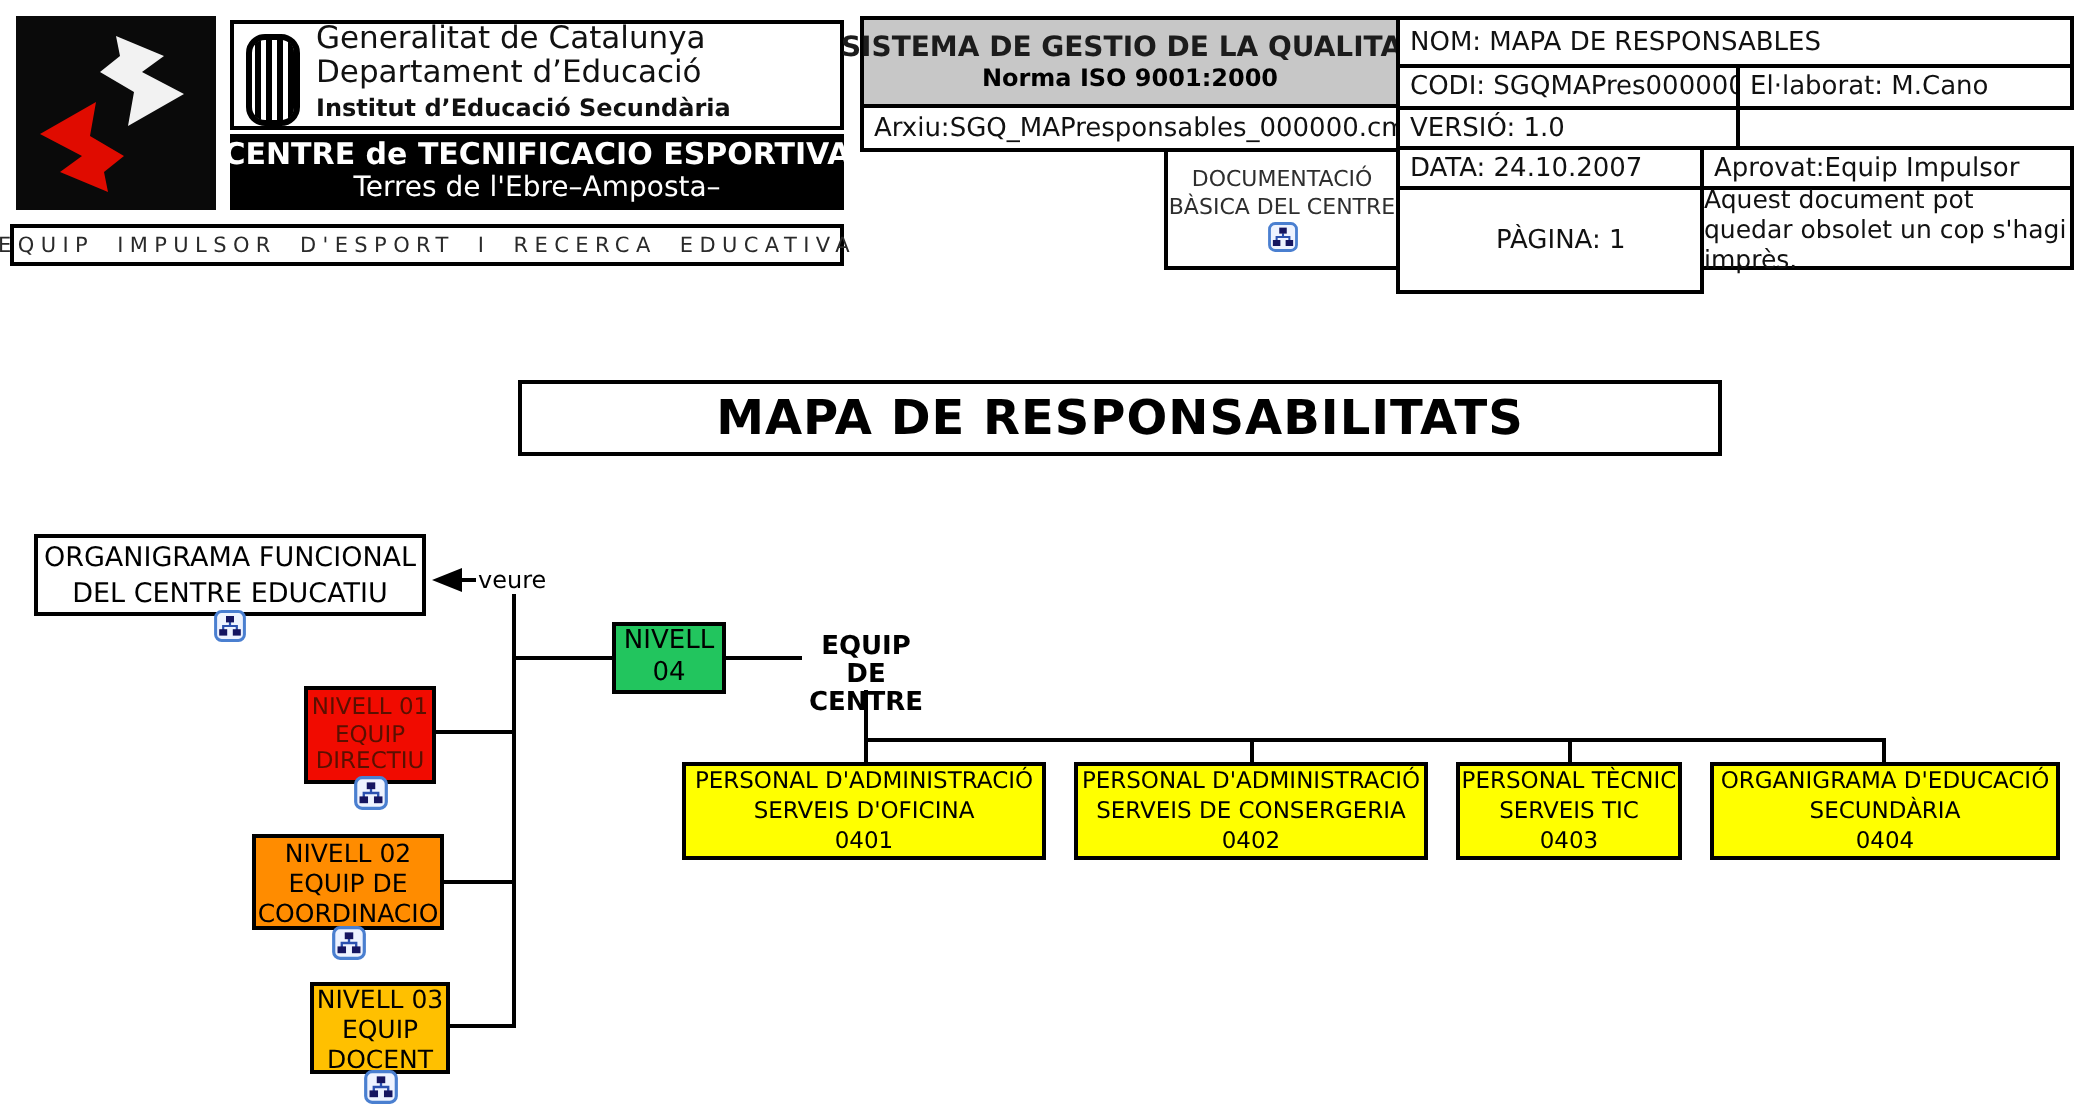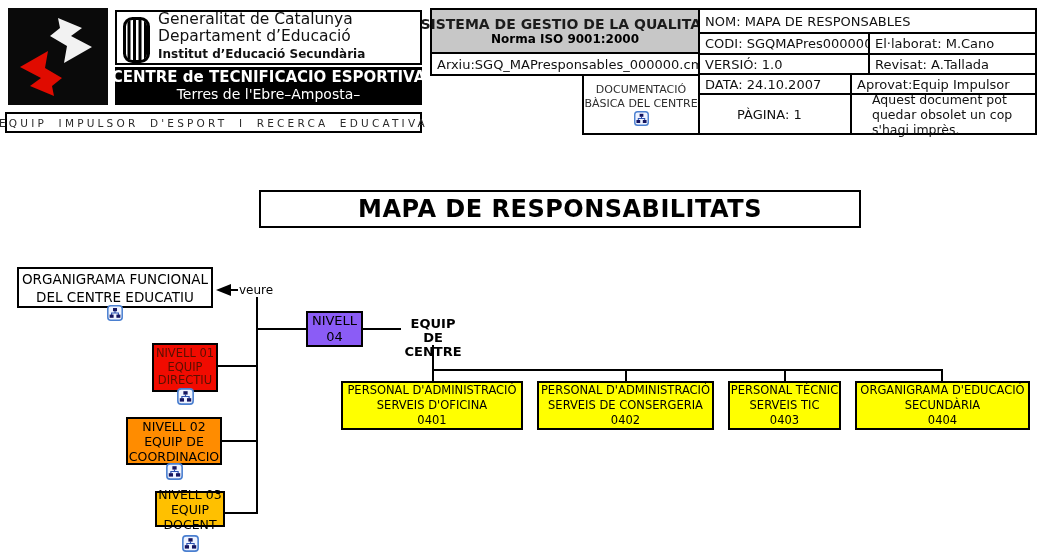--- a/index.html
+++ b/index.html
@@ -30,44 +30,44 @@
   #arxiu-cell{left:430px;top:52px;width:270px;height:24px;}
   #qimc-cell{left:430px;top:74px;width:154px;height:61px;display:flex;align-items:center;padding-left:4px;}
   #doc-cell{left:582px;top:74px;width:118px;height:61px;}
   #nom-cell{left:698px;top:8px;width:339px;height:26px;}
   #codi-cell{left:698px;top:32px;width:172px;height:23px;}
   #elab-cell{left:868px;top:32px;width:169px;height:23px;}
   #versio-cell{left:698px;top:53px;width:172px;height:22px;}
   #revisat-cell{left:868px;top:53px;width:169px;height:22px;}
   #data-cell{left:698px;top:73px;width:154px;height:22px;}
   #aprovat-cell{left:850px;top:73px;width:187px;height:22px;}
-  #pagina-cell{left:698px;top:93px;width:154px;height:42px;padding-left:37px;}
+  #pagina-cell{left:698px;top:93px;width:154px;height:54px;padding-left:48px;}
   #obsolet-cell{left:850px;top:93px;width:187px;height:42px;font-size:12.5px;line-height:15px;
-                display:flex;align-items:center;padding:0 20px;color:#111;}
+                display:flex;align-items:center;padding:0 0;color:#111;}
   #sistema-cell{background:#c7c7c7;}
   #sistema-title{font-weight:bold;font-size:14px;color:#1c1c1c;}
   #sistema-sub{font-weight:bold;font-size:12px;color:#000000;}
   #qimc-text{margin-left:6px;line-height:1.05;}
   #projecte-label{font-size:19px;color:#3c3c3c;}
   #qimc-label{font-size:23px;font-weight:bold;color:#0d0d0d;}
   #qimc-label .red-i{color:#d70d0a;}
   #doc-cell .dl{font-size:11px;color:#2e2e2e;line-height:14px;}
   
   #title-box{left:259px;top:190px;width:602px;height:38px;border:2px solid #000;background:#fff;
              font-size:24px;font-weight:bold;letter-spacing:0.5px;}
   
   #organigrama-box{left:17px;top:267px;width:196px;height:41px;background:#fff;font-size:13.5px;line-height:18px;}
   #veure-label{left:238px;top:283px;font-size:12px;background:#fff;padding:0 1px;}
   #arrowhead{left:216px;top:284px;width:0;height:0;border-top:6px solid transparent;
              border-bottom:6px solid transparent;border-right:15px solid #000;}
-  #nivell04-box{left:306px;top:311px;width:57px;height:36px;background:#8b5cf6;font-size:13px;}
+  #nivell04-box{left:306px;top:311px;width:57px;height:36px;background:#22c55e;font-size:13px;}
   #equip-centre-label{left:401px;top:317px;width:64px;font-weight:bold;font-size:13px;line-height:14px;text-align:center;}
   #nivell01-box{left:152px;top:343px;width:66px;height:49px;background:#f10b00;color:#5a1000;font-size:11.5px;}
   #nivell02-box{left:126px;top:417px;width:96px;height:48px;background:#ff8c00;font-size:12.5px;}
-  #nivell03-box{left:155px;top:491px;width:70px;height:36px;background:#ffc000;font-size:12.5px;}
+  #nivell03-box{left:155px;top:491px;width:70px;height:46px;background:#ffc000;font-size:12.5px;}
   .child-box{top:381px;height:49px;background:#ffff00;font-size:11.5px;line-height:15px;}
   #child1{left:341px;width:182px;}
   #child2{left:537px;width:177px;}
   #child3{left:728px;width:113px;}
   #child4{left:855px;width:175px;}
 </style>
 </head>
 <body>
 
 <div id="page">
@@ -138,23 +138,20 @@
   </div>
   <div id="codi-cell" class="cell tcell">
     <span>CODI: SGQMAPres000000</span>
   </div>
   <div id="elab-cell" class="cell tcell">
     <span>El·laborat: M.Cano</span>
   </div>
   <div id="versio-cell" class="cell tcell">
     <span>VERSIÓ: 1.0</span>
   </div>
-  <div id="revisat-cell" class="cell tcell">
-    <span>Revisat: A.Tallada</span>
-  </div>
   <div id="data-cell" class="cell tcell">
     <span>DATA: 24.10.2007</span>
   </div>
   <div id="aprovat-cell" class="cell tcell">
     <span>Aprovat:Equip Impulsor</span>
   </div>
   <div id="pagina-cell" class="cell tcell">
     <span>PÀGINA: 1</span>
   </div>
   <div id="obsolet-cell" class="cell">

